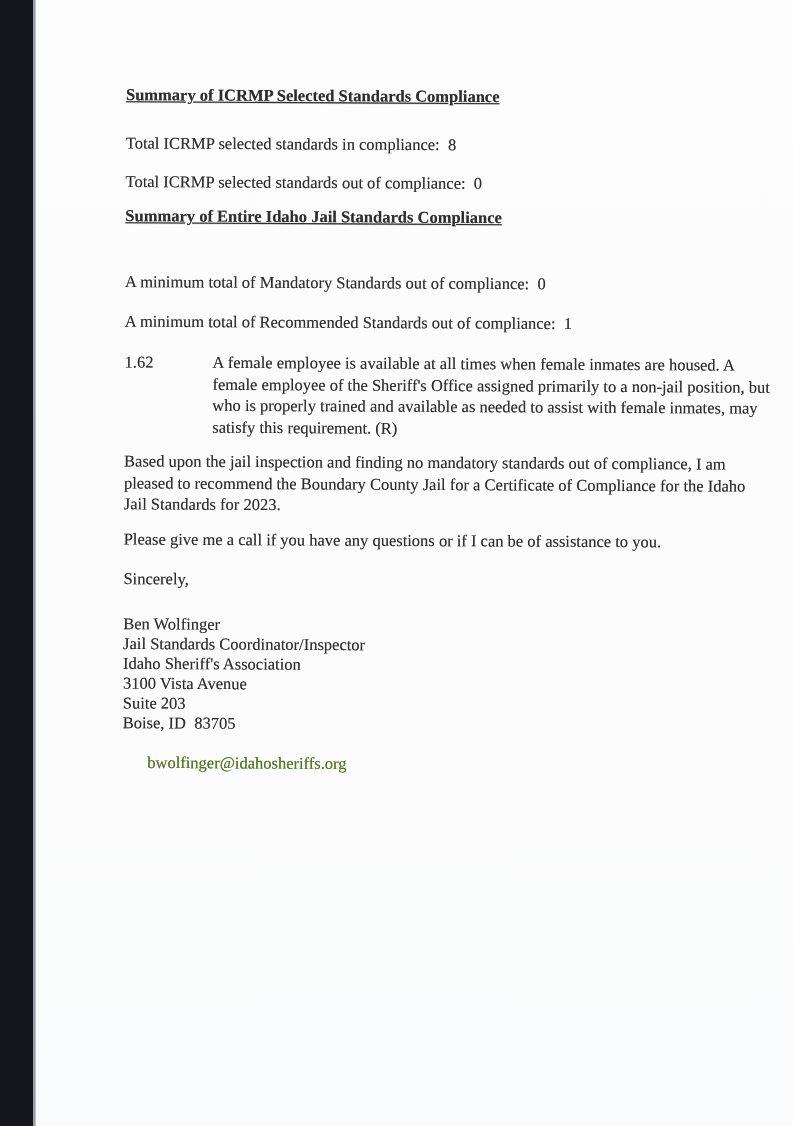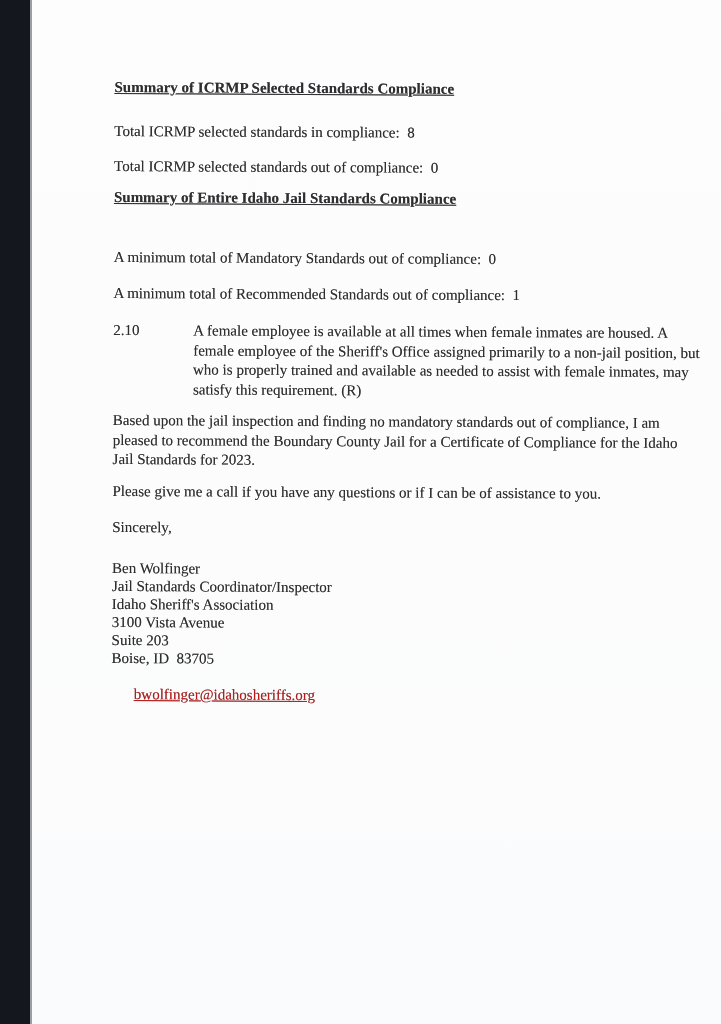--- a/index.html
+++ b/index.html
@@ -58,22 +58,21 @@
   }
   .standard-text { flex: 1 1 auto; min-width: 0; }
   .para-recommendation { margin-top: 12px; }
   .para-contact { margin-top: 12.5px; }
   .para-closing { margin-top: 16.5px; }
   .signature-block {
     margin-top: 21.5px;
     line-height: 18px;
   }
   .email-link {
-    color: #b91c1c;
-    text-decoration: underline;
+    color: #4d7c0f;
     cursor: pointer;
   }
 </style>
 </head>
 <body>
 
 <div class="scanner-edge"></div>
 
 <div class="page-content">
 
@@ -83,21 +82,21 @@
 
   <div class="line stat-line">Total ICRMP selected standards out of compliance:  0</div>
 
   <div class="heading second">Summary of Entire Idaho Jail Standards Compliance</div>
 
   <div class="line stat-line mandatory">A minimum total of Mandatory Standards out of compliance:  0</div>
 
   <div class="line stat-line recommended">A minimum total of Recommended Standards out of compliance:  1</div>
 
   <div class="standard-item">
-    <div class="standard-number">2.10</div>
+    <div class="standard-number">1.62</div>
     <div class="standard-text">
       <div class="line">A female employee is available at all times when female inmates are housed. A</div>
       <div class="line">female employee of the Sheriff's Office assigned primarily to a non-jail position, but</div>
       <div class="line">who is properly trained and available as needed to assist with female inmates, may</div>
       <div class="line">satisfy this requirement. (R)</div>
     </div>
   </div>
 
   <div class="para-recommendation">
     <div class="line">Based upon the jail inspection and finding no mandatory standards out of compliance, I am</div>

